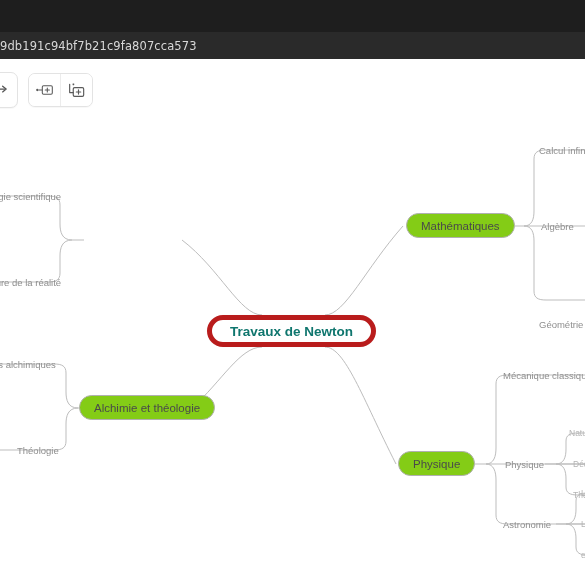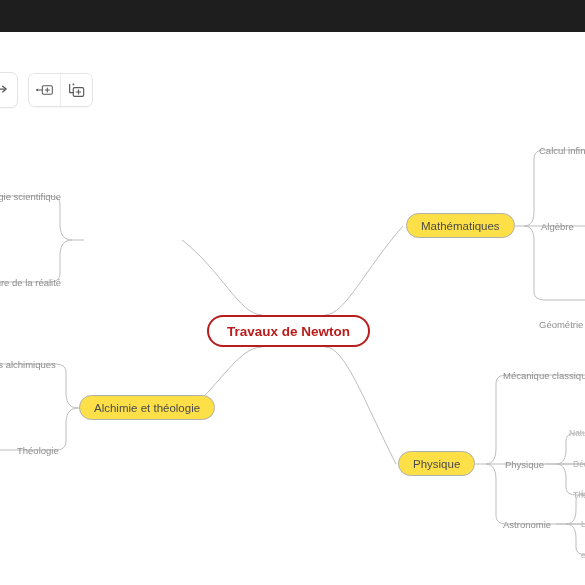--- a/index.html
+++ b/index.html
@@ -127,31 +127,31 @@
     position: absolute;
     box-sizing: border-box;
     display: flex;
     align-items: center;
     justify-content: center;
     white-space: nowrap;
     cursor: pointer;
   }
   .node-root {
     background: #ffffff;
-    border: 2px solid #b91c1c;
+    border: 5px solid #b91c1c;
     border-radius: 999px;
-    color: #b91c1c;
+    color: #0f766e;
     font-size: 13.5px;
     font-weight: bold;
     padding: 0 18px;
     height: 32px;
     box-shadow: 0 0 0 0.5px rgba(0,0,0,0.02);
   }
   .node-l1 {
-    background: #fde047;
+    background: #84cc16;
     border: 1px solid #b0b0b0;
     border-radius: 999px;
     color: #4a4a4a;
     font-size: 11.5px;
     padding: 0 14px;
     height: 25px;
   }
   .node-l2 {
     background: transparent;
     border: none;
@@ -169,20 +169,23 @@
     height: 14px;
   }
 </style>
 </head>
 <body>
 
 <div id="app">
 
   <div class="browser-titlebar"></div>
 
+  <div class="browser-addressbar">
+    <span class="url-text">9db191c94bf7b21c9fa807cca573</span>
+  </div>
 
   <div class="toolbar">
     <div class="toolbar-inner">
 
       <div class="tool-btn" title="Redo">
         <span>
           <svg width="17" height="17" viewBox="0 0 24 24" fill="none" stroke="#555" stroke-width="1.8" stroke-linecap="round" stroke-linejoin="round">
             <path d="M5 17c0-4.5 3-7 8-7h6"></path>
             <polyline points="15 6 20 10 15 14"></polyline>
           </svg>

